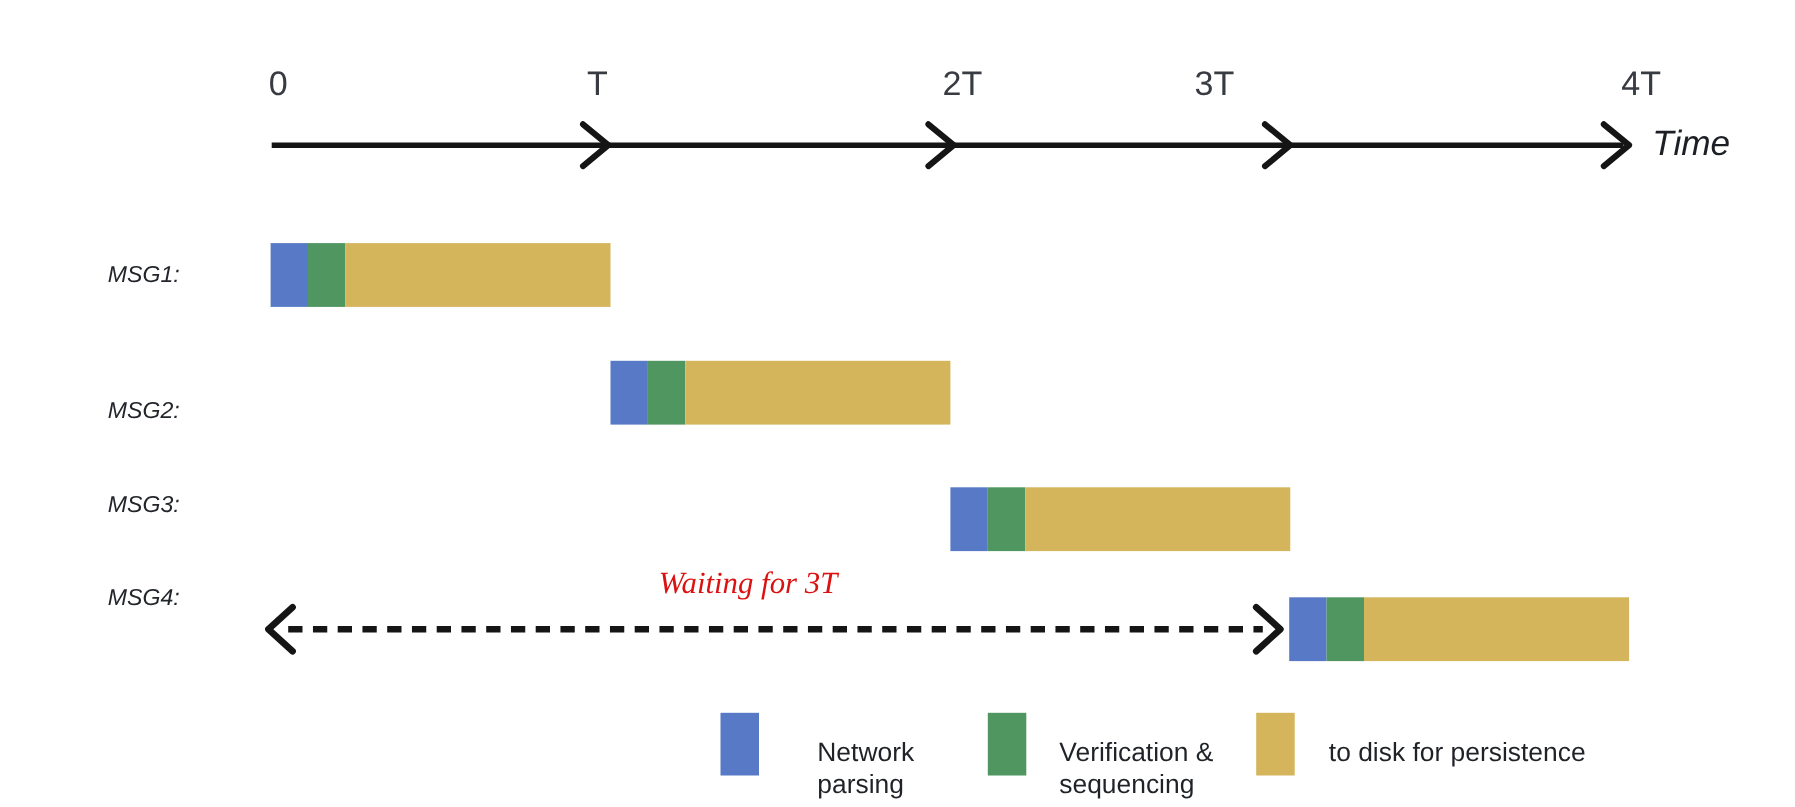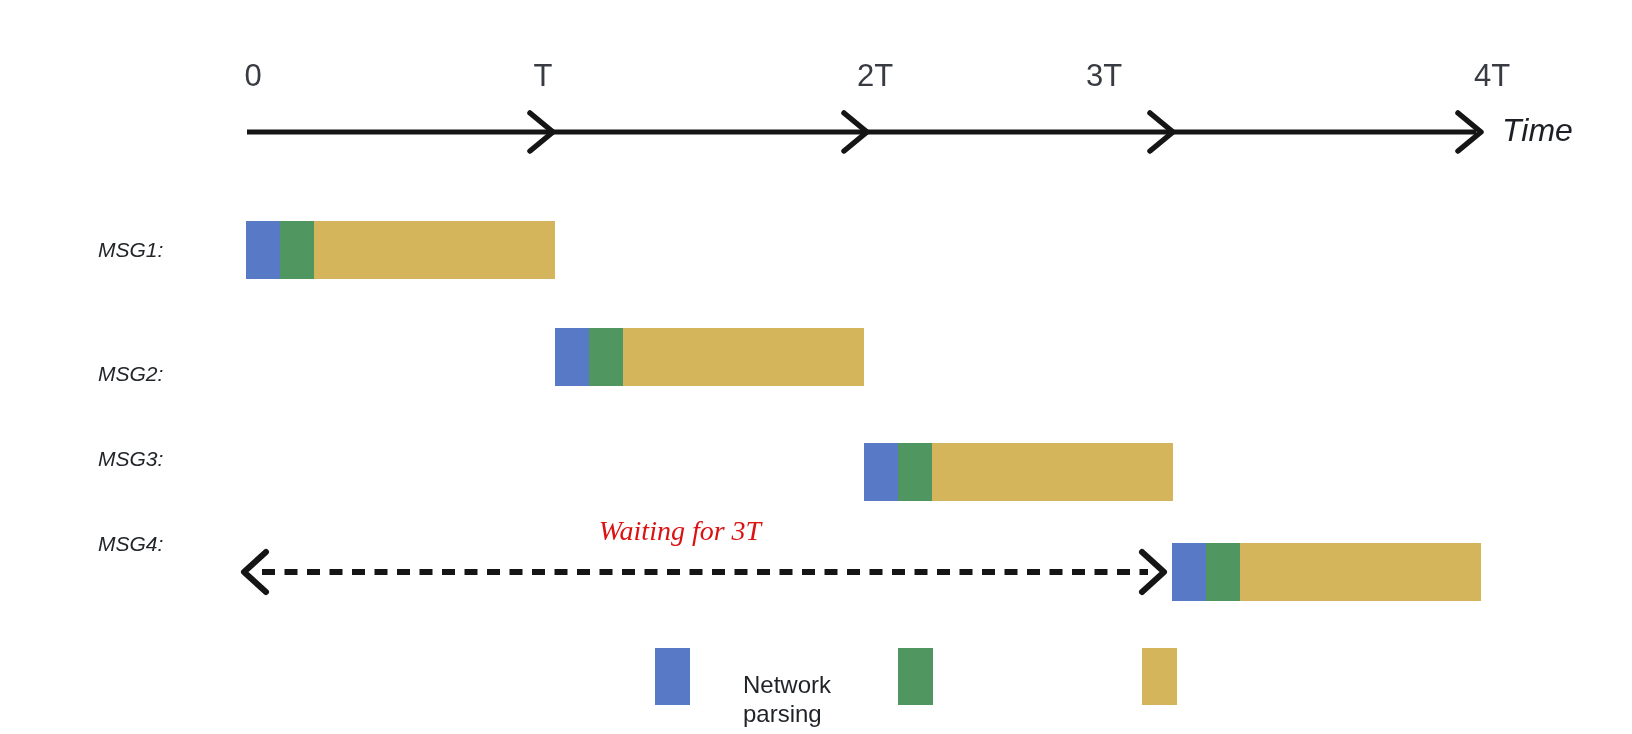--- a/index.html
+++ b/index.html
@@ -89,18 +89,23 @@
 
   <span class="waiting-label">Waiting for 3T</span>
 
   <div class="legend-swatch" style="left:655px;background:var(--network-parsing,#587AC6)"></div>
   <div class="legend-text" style="left:743px">
     <span class="legend-line">Network</span>
     <span class="legend-line">parsing</span>
   </div>
 
   <div class="legend-swatch" style="left:898px;background:var(--verification-sequencing,#4F9660)"></div>
+  <div class="legend-text" style="left:963px">
+    <span class="legend-line">Verification &amp;</span>
+    <span class="legend-line">sequencing</span>
+  </div>
 
   <div class="legend-swatch" style="left:1142px;background:var(--isr-flush,#D4B55C)"></div>
   <div class="legend-text" style="left:1208px">
+    <span class="legend-line">to disk for persistence</span>
   </div>
 
 </div>
 
 </body></html>

